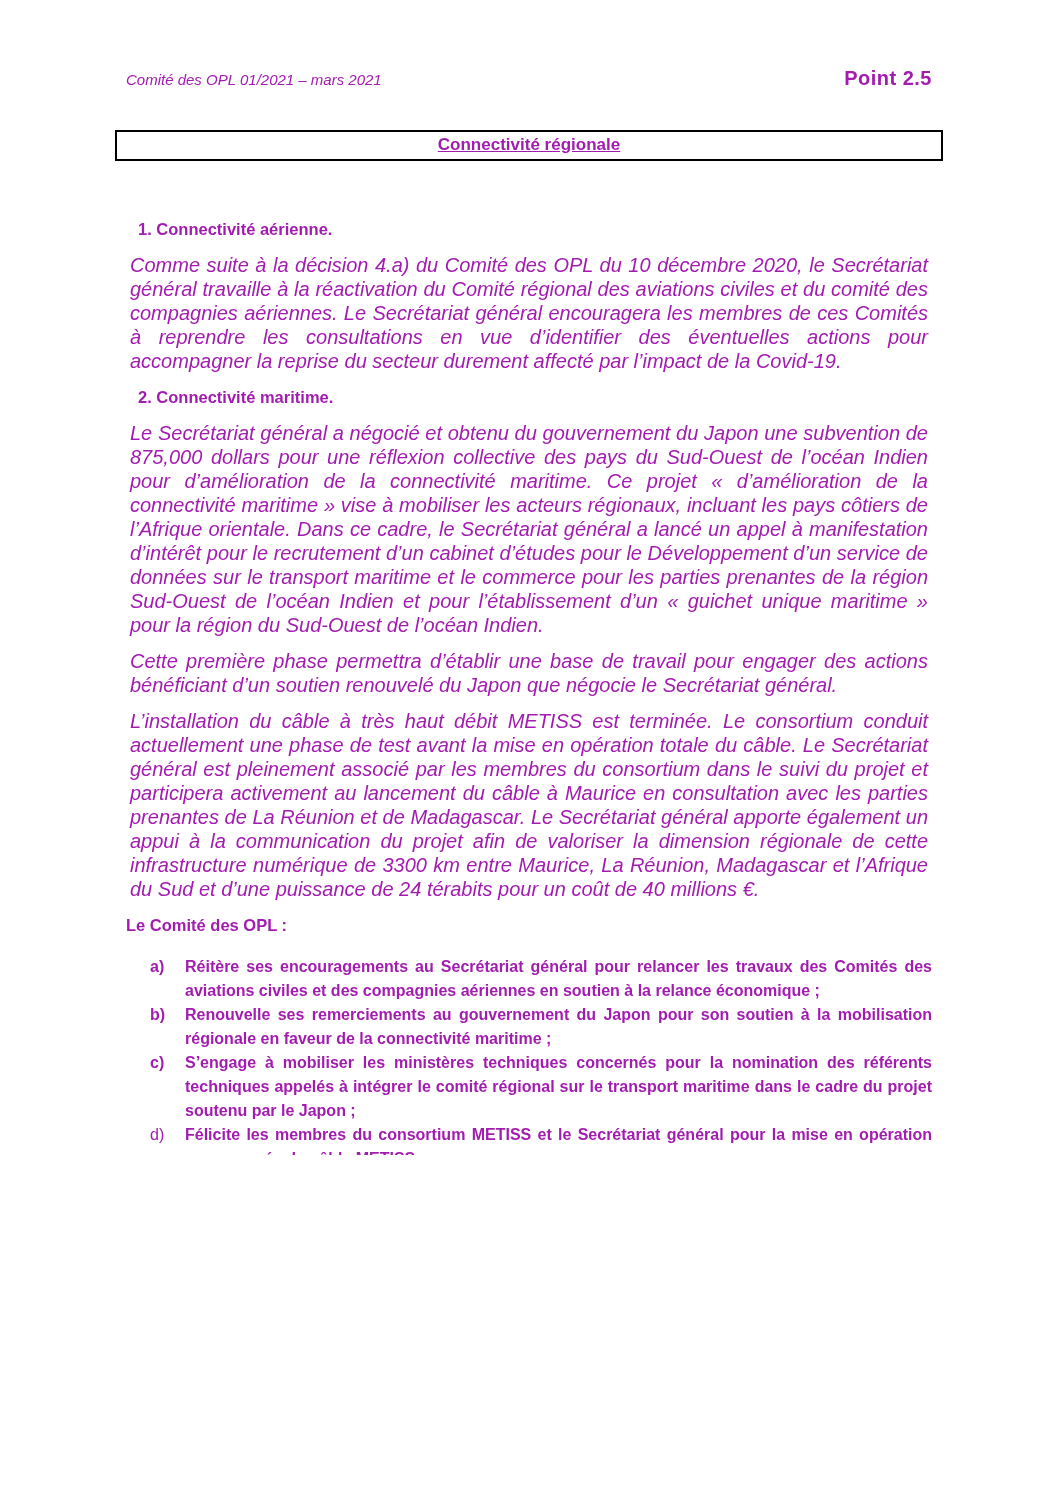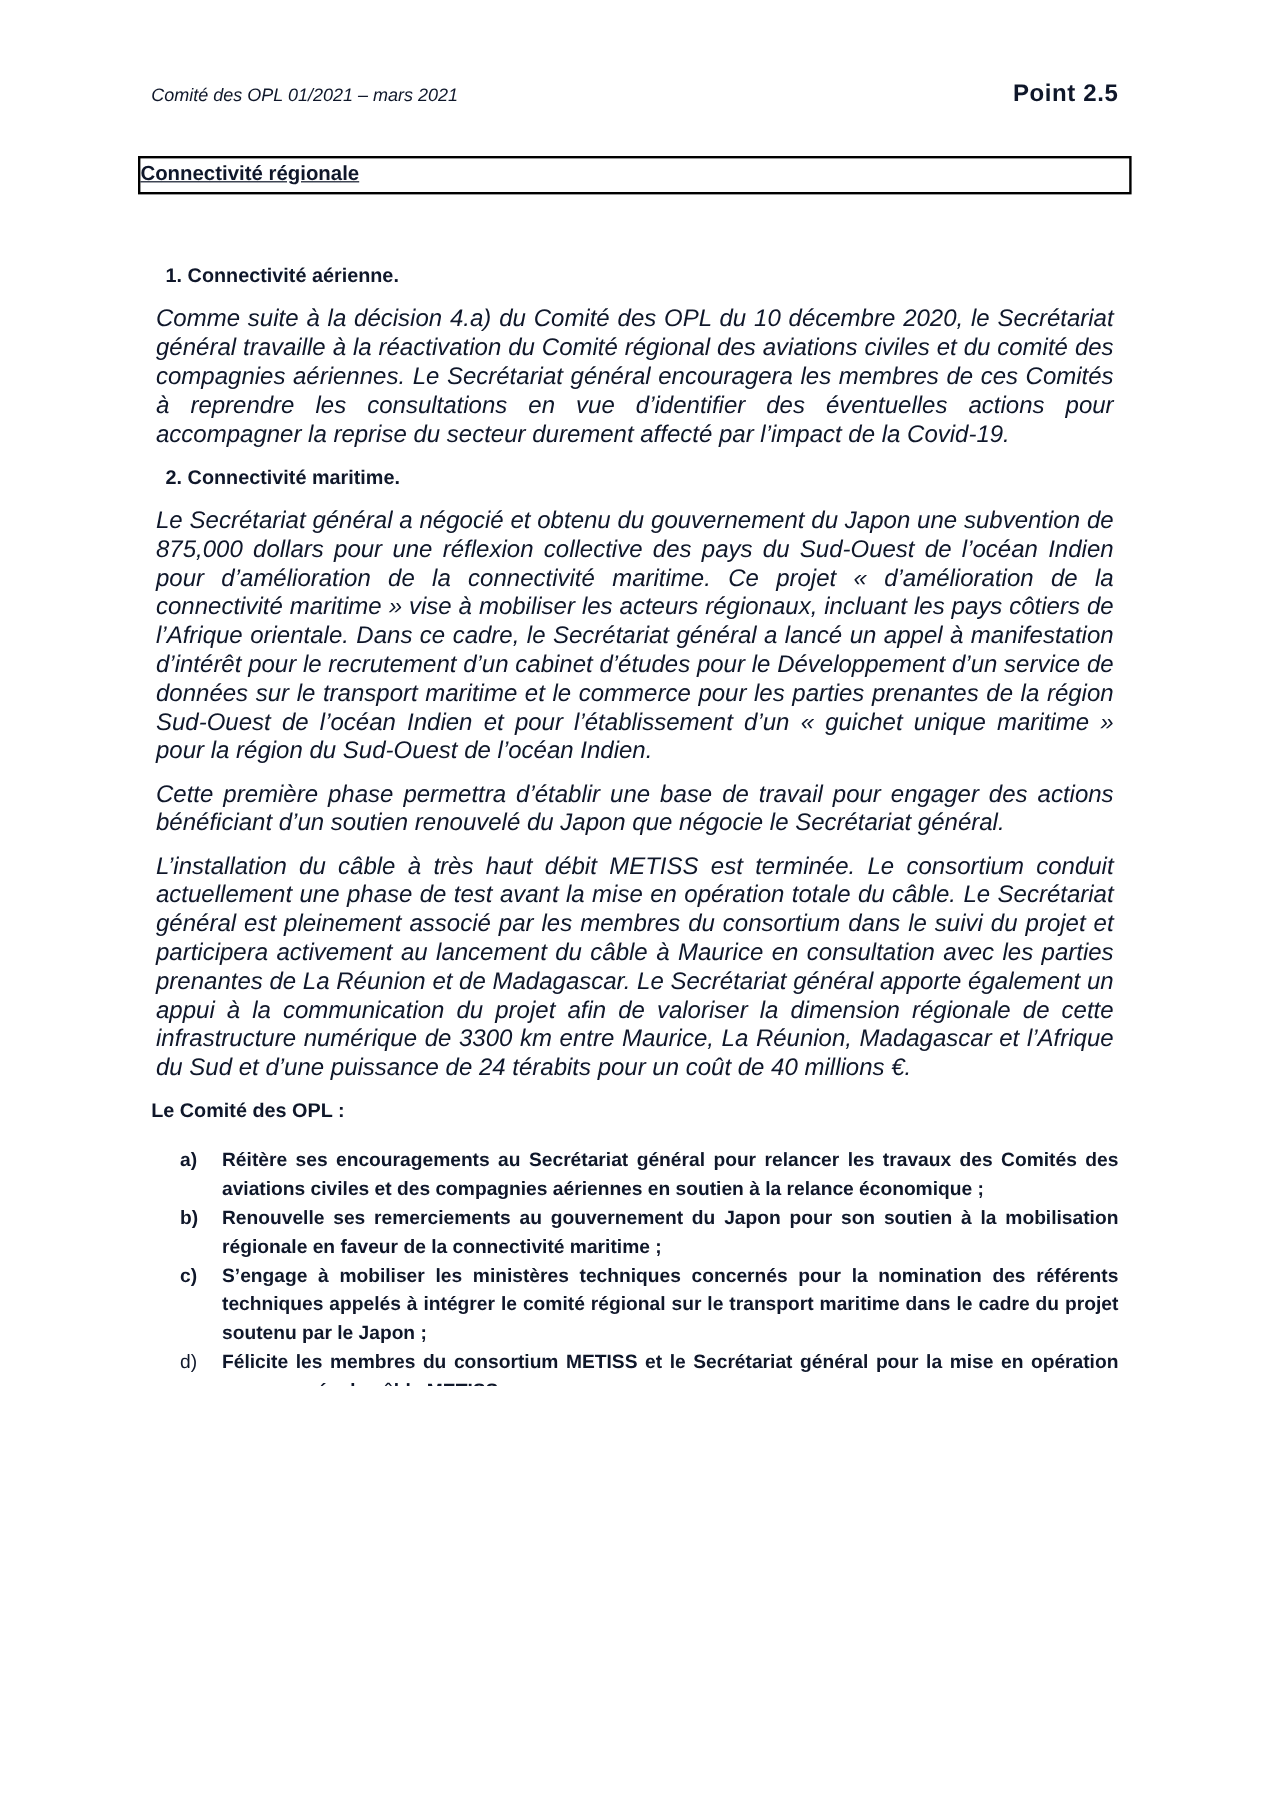--- a/index.html
+++ b/index.html
@@ -6,21 +6,21 @@
     margin: 0;
     padding: 0;
     background: #ffffff;
   }
   .page {
     position: relative;
     width: 1058px;
     height: 1155px;
     margin: 0 auto;
     background: #ffffff;
-    color: #0f172a;
+    color: #a21caf;
     font-family: "Liberation Sans", "DejaVu Sans", sans-serif;
     box-sizing: border-box;
     padding: 66px 126px 0 126px;
     overflow: hidden;
   }
   .doc-header {
     display: flex;
     justify-content: space-between;
     align-items: baseline;
     line-height: 24px;
@@ -30,20 +30,21 @@
     font-size: 15px;
   }
   .header-right {
     font-weight: bold;
     font-size: 20px;
     letter-spacing: 0.5px;
   }
   .title-box {
     margin: 38px -11px 56px -11px;
     border: 2px solid #000000;
+    text-align: center;
     padding: 2px 0 3px 0;
     line-height: 22px;
   }
   .doc-title {
     font-weight: bold;
     font-size: 17px;
     text-decoration: underline;
   }
   .section-heading {
     font-size: 16.5px;

